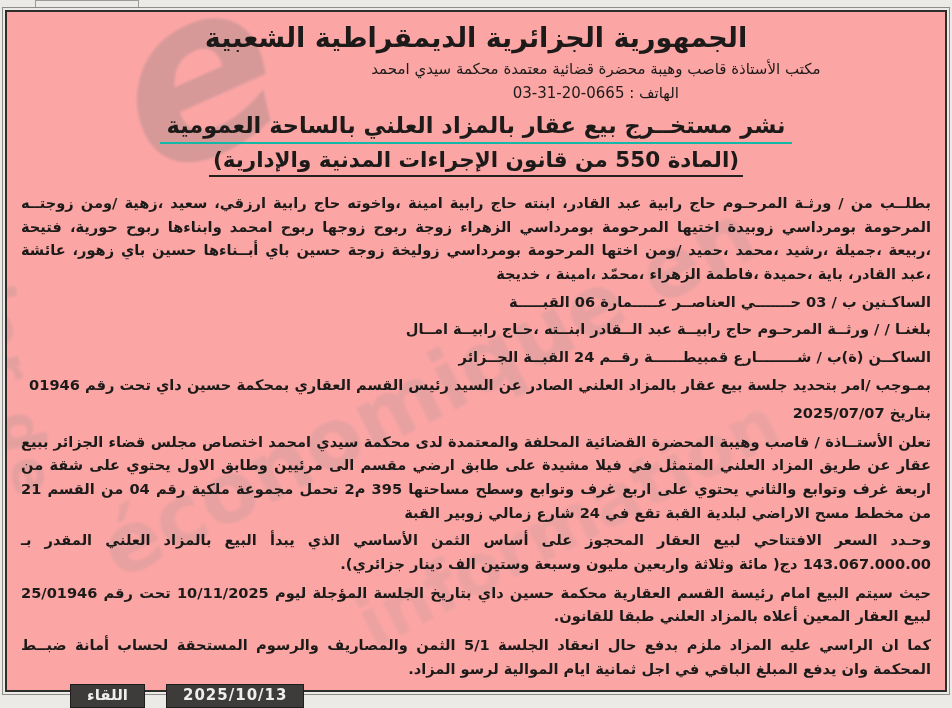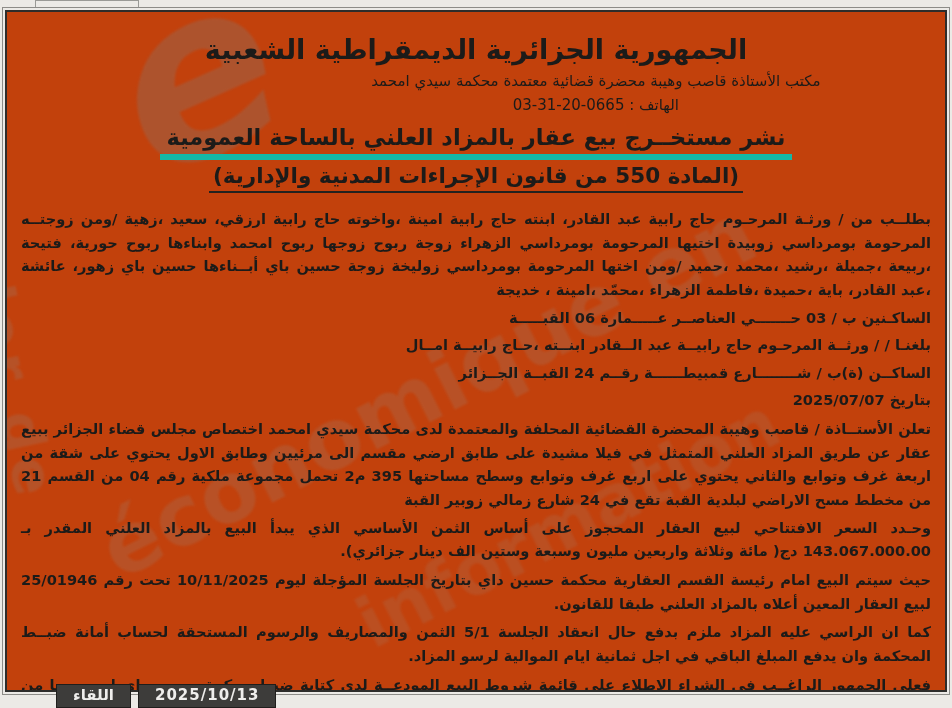--- a/index.html
+++ b/index.html
@@ -17,27 +17,27 @@
   }
   
   .artifact-top{
     position:absolute;top:0;left:35px;width:102px;height:6px;
     border:1px solid #9a9a96;border-bottom:none;
     background:transparent;z-index:3;
   }
   
   .frame{
     position:absolute;top:10px;left:5px;right:5px;bottom:16px;
-    background:#c2410c;
+    background:#fca5a5;
     border:2px solid #2e2d2b;
     outline:1px solid #8d8c88;
     outline-offset:2px;
     z-index:1;
     overflow:hidden;
-    padding:16px 8px 0 8px;
+    padding:4px 8px 0 8px;
     box-sizing:border-box;
   }
   
   .wm{position:absolute;pointer-events:none;font-weight:bold;white-space:nowrap;z-index:0;}
   .wm-logo{
     top:-70px;left:110px;font-size:230px;font-style:italic;
     color:rgba(125,125,122,0.30);transform:rotate(-24deg);
     filter:blur(1px);
   }
   .wm-vert{
@@ -64,21 +64,21 @@
   }
   .office-block{
     width:66%;margin:0 4% 0 auto;text-align:center;
     font-size:15px;font-weight:normal;line-height:1.6;
   }
   .office-block p{margin:0;}
   
   .notice-title{text-align:center;margin-top:7px;}
   .notice-title .t1{
     display:inline-block;font-size:22.5px;font-weight:bold;
-    border-bottom:6px solid #14b8a6;padding:0 6px 4px 6px;margin:0;
+    border-bottom:2px solid #14b8a6;padding:0 6px 4px 6px;margin:0;
   }
   .notice-title .t2{
     display:inline-block;font-size:21.5px;font-weight:bold;
     border-bottom:2px solid #23221f;padding:0 4px 3px 4px;margin:3px 0 0 0;
   }
   
   .body-text{
     padding:10px 2px 0 2px;
     font-size:14.6px;font-weight:bold;line-height:1.62;
   }
@@ -91,20 +91,21 @@
   .stamps{
     position:absolute;left:56px;bottom:0;z-index:4;
     display:flex;direction:ltr;gap:7px;align-items:center;
   }
   .stamp{
     background:#3d3c3a;color:#efeeec;
     border:1px solid #1f1e1c;
     font-size:15px;font-weight:bold;
     padding:1px 16px 3px 16px;
     letter-spacing:1px;
+    margin-left:14px;
   }
 </style>
 </head>
 <body>
 
 <div class="page">
 
   <div class="artifact-top"></div>
 
   <div class="frame">
@@ -126,20 +127,21 @@
       <div class="notice-title">
         <span class="t1">نشر مستخــرج بيع عقار بالمزاد العلني بالساحة العمومية</span><br>
         <span class="t2">(المادة 550 من قانون الإجراءات المدنية والإدارية)</span>
       </div>
 
       <div class="body-text">
         <p class="just">بطلــب من / ورثـة المرحـوم حاج رابية عبد القادر، ابنته حاج رابية امينة ،واخوته حاج رابية ارزقي، سعيد ،زهية /ومن زوجتــه المرحومة بومرداسي زوبيدة اختيها المرحومة بومرداسي الزهراء زوجة ربوح زوجها ربوح امحمد وابناءها ربوح حورية، فتيحة ،ربيعة ،جميلة ،رشيد ،محمد ،حميد /ومن اختها المرحومة بومرداسي زوليخة زوجة حسين باي أبــناءها حسين باي زهور، عائشة ،عبد القادر، باية ،حميدة ،فاطمة الزهراء ،محمّد ،امينة ، خديجة</p>
         <p class="line-sakinin">الساكـنين ب / 03 حـــــــي العناصــر عـــــمارة 06 القبـــــة</p>
         <p>بلغنـا / / ورثــة المرحـوم حاج رابيــة عبد الــقادر ابنــته ،حـاج رابيــة امــال</p>
         <p>الساكــن (ة)ب / شــــــــارع قمبيطــــــة رقــم 24 القبــة الجــزائر</p>
+        <p class="just gap">بمـوجب /امر بتحديد جلسة بيع عقار بالمزاد العلني الصادر عن السيد رئيس القسم العقاري بمحكمة  حسين داي تحت رقم 01946</p>
         <p class="line-date">بتاريخ 2025/07/07</p>
         <p class="just gap">تعلن الأستــاذة / قاصب وهيبة المحضرة القضائية المحلفة والمعتمدة لدى محكمة سيدي امحمد  اختصاص مجلس قضاء الجزائر ببيع عقار عن طريق المزاد العلني المتمثل في فيلا مشيدة على طابق  ارضي مقسم الى مرئيين وطابق الاول يحتوي على شقة من اربعة غرف وتوابع والثاني يحتوي على اربع غرف وتوابع وسطح مساحتها 395 م2 تحمل مجموعة ملكية رقم 04 من القسم 21 من مخطط  مسح الاراضي لبلدية القبة تقع في 24 شارع زمالي زوبير القبة</p>
         <p class="just">وحـدد السعر الافتتاحي لبيع العقار المحجوز على أساس الثمن الأساسي الذي يبدأ البيع بالمزاد العلني  المقدر بـ 143.067.000.00 دج( مائة وثلاثة واربعين مليون وسبعة وستين الف دينار جزائري).</p>
         <p class="just gap">حيث سيتم البيع امام رئيسة القسم العقارية محكمة حسين داي بتاريخ الجلسة المؤجلة ليوم 10/11/2025 تحت رقم 25/01946  لبيع العقار المعين أعلاه بالمزاد العلني طبقا للقانون.</p>
         <p class="just gap">كما ان الراسي عليه المزاد ملزم بدفع حال انعقاد الجلسة 5/1 الثمن والمصاريف والرسوم المستحقة  لحساب أمانة ضبــط المحكمة وان يدفع المبلغ الباقي في اجل ثمانية ايام الموالية لرسو المزاد.</p>
         <p class="just gap">فعلى  الجمهور الراغــب في الشراء الاطلاع على قائمة  شروط البيع المودعــة لدى كتابة ضبط محكمة حسين داي او سحبها من مكتــب المحضرة القضائية الكائن مكتبها بالعنوان المذكور اعلاه</p>
       </div>
 
     </div>
   </div>

